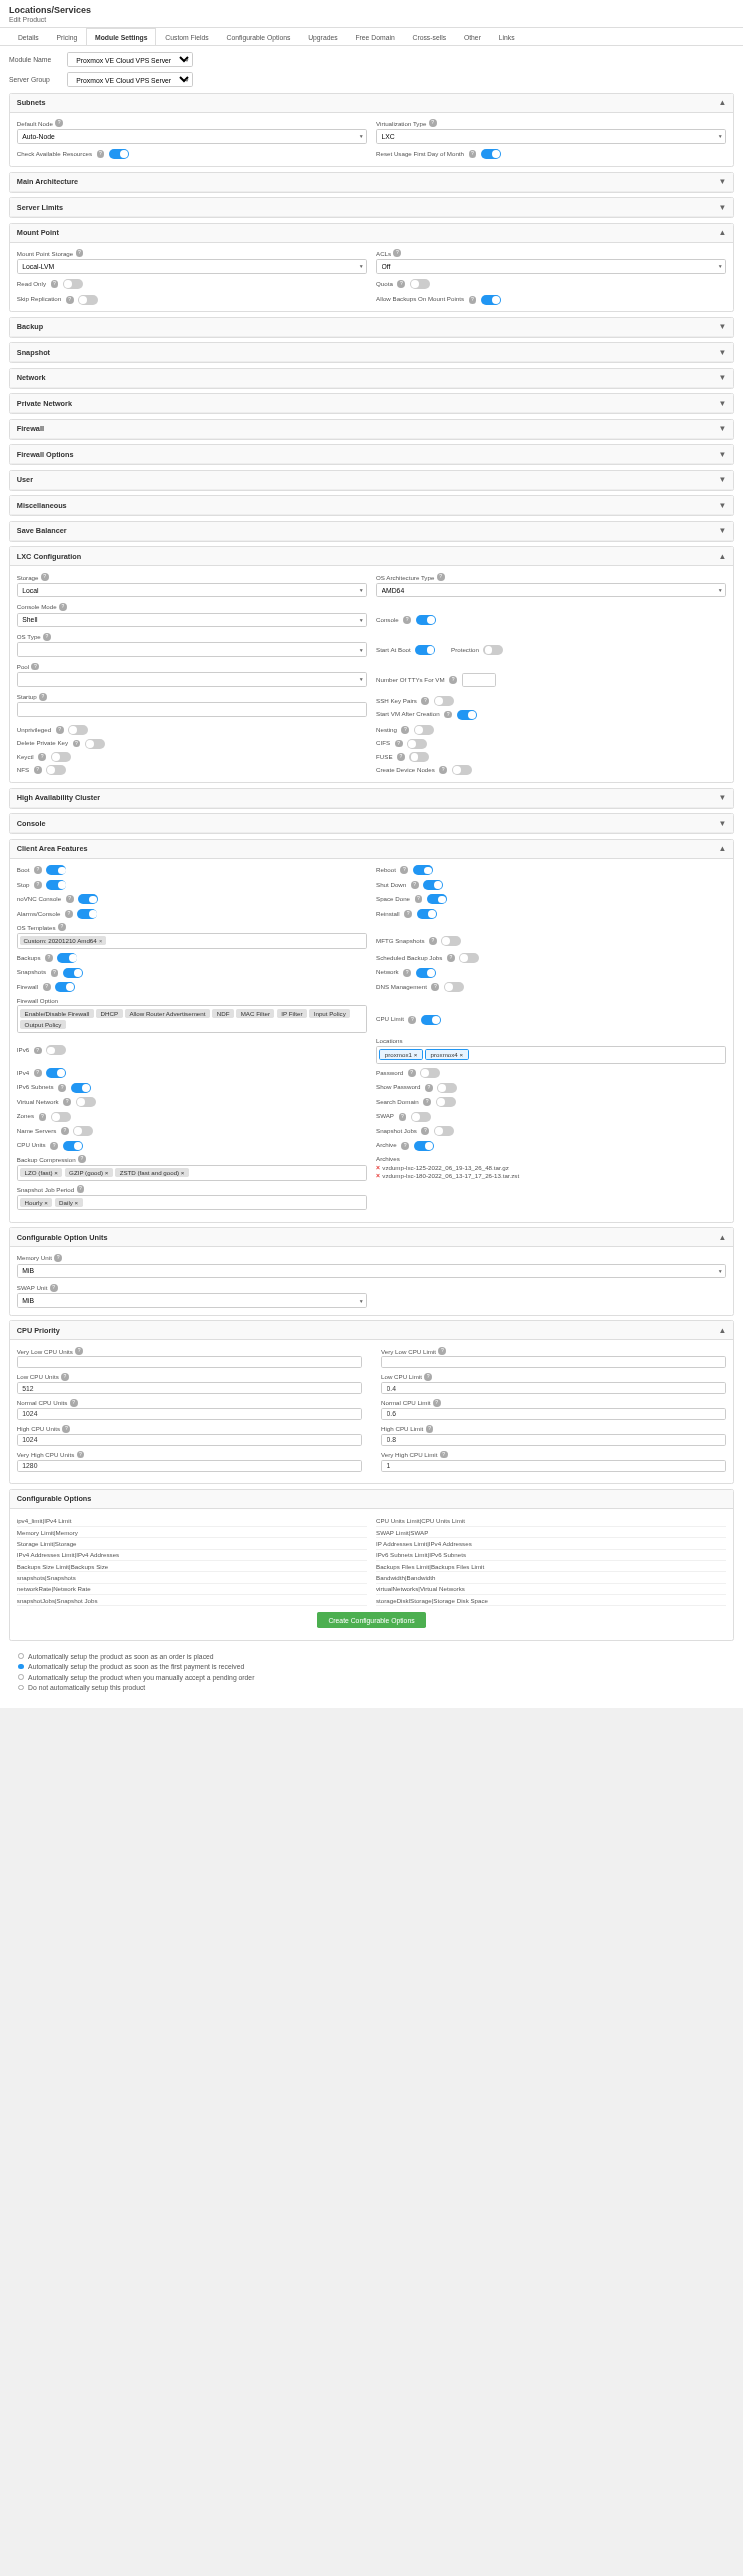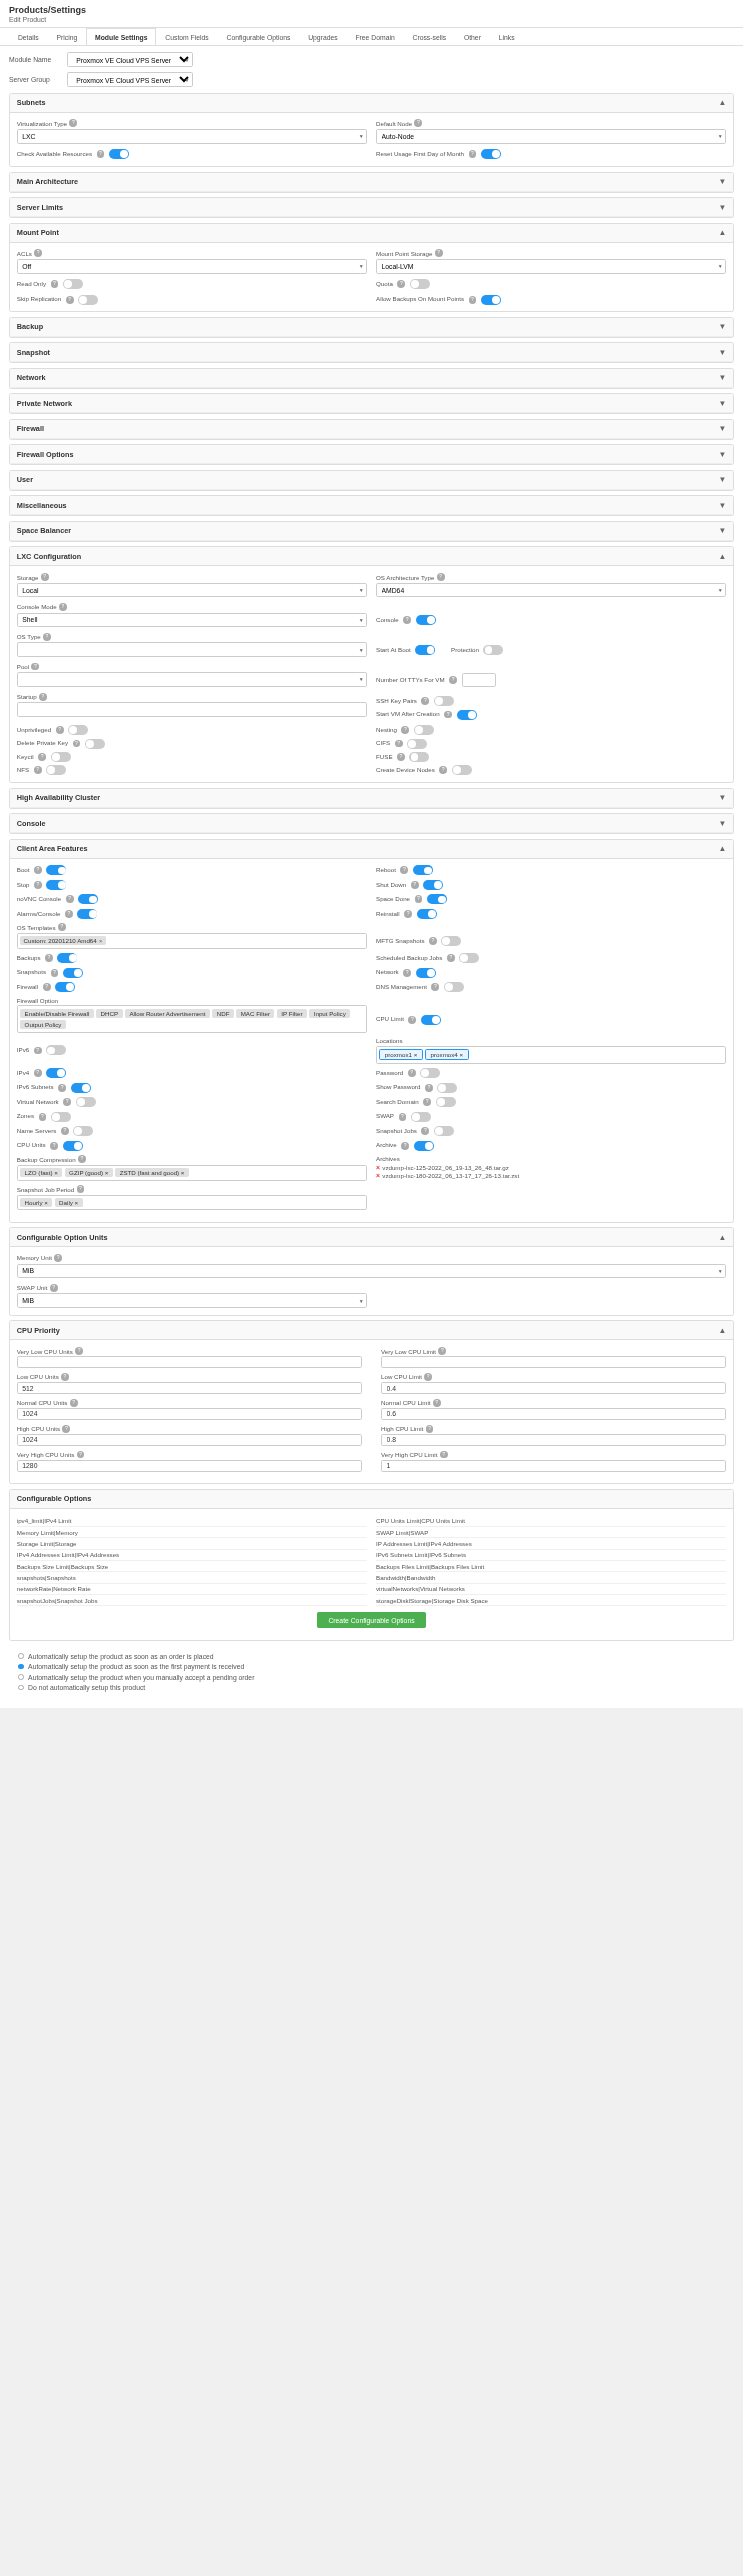--- a/index.html
+++ b/index.html
@@ -62,21 +62,21 @@
     .priority-row { margin-bottom: 4.5px; }
     .priority-label { font-size: 6.2px; color: #555; margin-bottom: 1.1px; display: flex; align-items: center; gap: 2.3px; }
     .priority-val { font-size: 6.8px; color: #333; border: 0.6px solid #ccc; border-radius: 1.7px; padding: 1.7px 4.5px; background: #fff; width: 100%; }
   </style>
 </head>
 <body>
 
 <div class="page-wrapper">
 
   <div class="page-header">
-    <div class="page-title">Products/Settings</div>
+    <div class="page-title">Locations/Services</div>
     <div class="page-subtitle">Edit Product</div>
   </div>
 
   <div class="tabs-bar">
     <div class="tab">Details</div>
     <div class="tab">Pricing</div>
     <div class="tab active">Module Settings</div>
     <div class="tab">Custom Fields</div>
     <div class="tab">Configurable Options</div>
     <div class="tab">Upgrades</div>
@@ -107,40 +107,40 @@
 
     <div class="section">
       <div class="section-header expanded">
         <span class="section-title">Subnets</span>
         <span class="chevron">▲</span>
       </div>
       <div class="section-body">
         <div class="two-col">
           <div>
             <div class="field-label">
+              <span>Default Node</span>
+              <span class="info-icon">?</span>
+            </div>
+            <div class="select-wrapper">
+              <select class="field-select">
+                <option>Auto-Node</option>
+              </select>
+            </div>
+          </div>
+          <div>
+            <div class="field-label">
               <span>Virtualization Type</span>
               <span class="info-icon">?</span>
             </div>
             <div class="select-wrapper">
               <select class="field-select">
                 <option>LXC</option>
               </select>
             </div>
           </div>
-          <div>
-            <div class="field-label">
-              <span>Default Node</span>
-              <span class="info-icon">?</span>
-            </div>
-            <div class="select-wrapper">
-              <select class="field-select">
-                <option>Auto-Node</option>
-              </select>
-            </div>
-          </div>
         </div>
         <div class="two-col" style="margin-top:5.6px;">
           <div style="display:flex;align-items:center;gap:4.5px;">
             <span class="field-label">Check Available Resources</span>
             <span class="info-icon">?</span>
             <label class="toggle toggle-blue">
               <input type="checkbox" checked="" style="">
               <span class="toggle-slider on"></span>
             </label>
           </div>
@@ -170,42 +170,42 @@
       </div>
     </div>
 
     <div class="section">
       <div class="section-header expanded">
         <span class="section-title">Mount Point</span>
         <span class="chevron">▲</span>
       </div>
       <div class="section-body">
         <div class="two-col">
+          <div>
+            <div class="field-label">
+              <span>Mount Point Storage</span>
+              <span class="info-icon">?</span>
+            </div>
+            <div class="select-wrapper">
+              <select class="field-select">
+                <option>Local-LVM</option>
+              </select>
+            </div>
+          </div>
           <div>
             <div class="field-label">
               <span>ACLs</span>
               <span class="info-icon">?</span>
             </div>
             <div class="select-wrapper">
               <select class="field-select">
                 <option>Off</option>
               </select>
             </div>
           </div>
-          <div>
-            <div class="field-label">
-              <span>Mount Point Storage</span>
-              <span class="info-icon">?</span>
-            </div>
-            <div class="select-wrapper">
-              <select class="field-select">
-                <option>Local-LVM</option>
-              </select>
-            </div>
-          </div>
         </div>
         <div class="two-col" style="margin-top:5.6px;">
           <div style="display:flex;align-items:center;gap:4.5px;">
             <span class="field-label">Read Only</span>
             <span class="info-icon">?</span>
             <label class="toggle">
               <input type="checkbox" style="">
               <span class="toggle-slider off"></span>
             </label>
           </div>
@@ -290,21 +290,21 @@
 
     <div class="section">
       <div class="section-header">
         <span class="section-title">Miscellaneous</span>
         <span class="chevron">▼</span>
       </div>
     </div>
 
     <div class="section">
       <div class="section-header">
-        <span class="section-title">Space Balancer</span>
+        <span class="section-title">Save Balancer</span>
         <span class="chevron">▼</span>
       </div>
     </div>
 
     <div class="section">
       <div class="section-header expanded">
         <span class="section-title">LXC Configuration</span>
         <span class="chevron">▲</span>
       </div>
       <div class="section-body">

